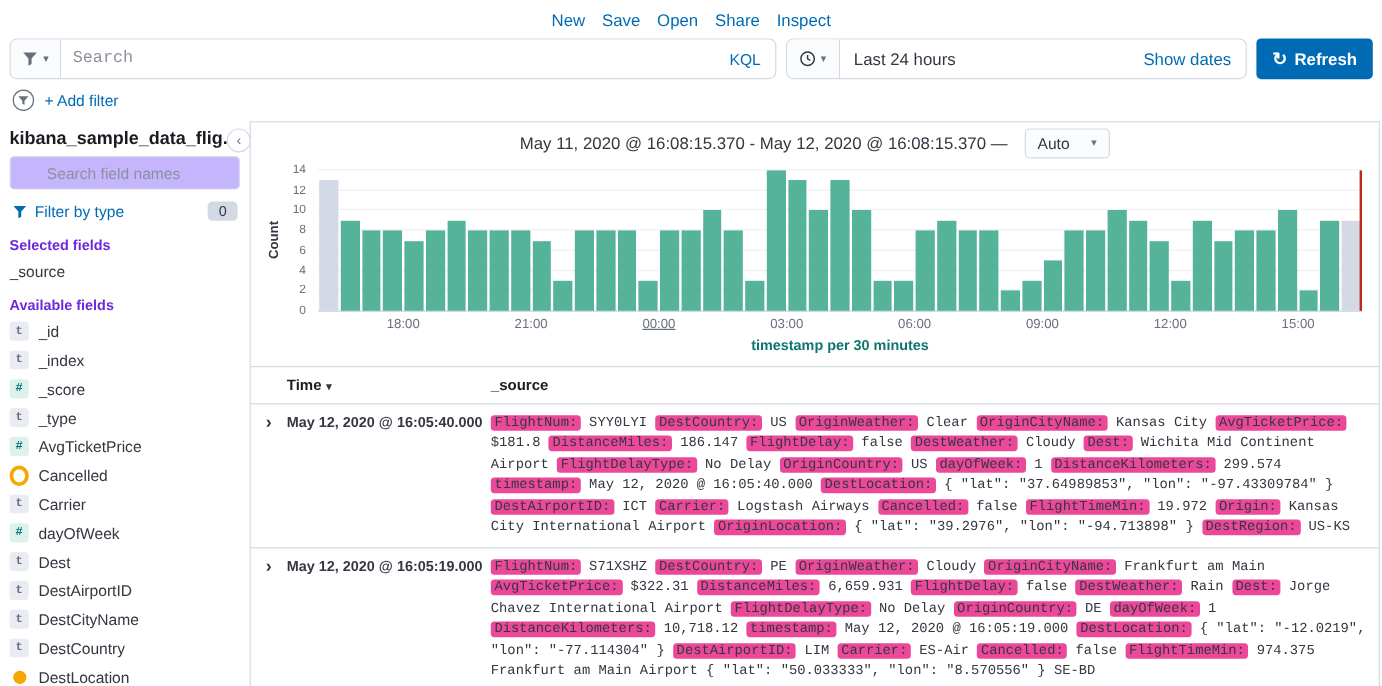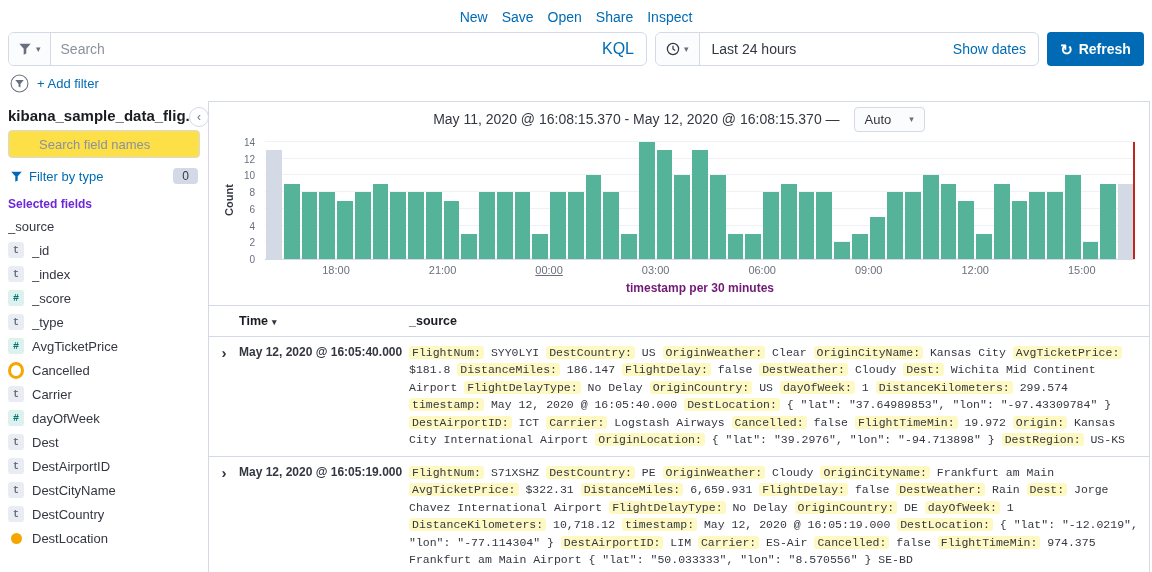--- a/index.html
+++ b/index.html
@@ -7,23 +7,23 @@
     font-family:"Liberation Sans",sans-serif; color:#343741; }
 
   
   .topnav { display:flex; gap:14px; padding:9px 16px 5px; align-items:center;justify-content:center; }
   .nav-link { color:#006BB4; font-size:14px; cursor:pointer; }
 
   
   .query-row { display:flex; gap:8px; padding:2px 8px 6px; align-items:center; }
   .query-group { display:flex; flex:1; height:34px; border:1px solid #D3DAE6; border-radius:6px; align-items:stretch; background:#fff; overflow:hidden; }
   .sq-btn { display:flex; align-items:center; gap:4px; padding:0 9px; background:#fbfcfd; border:none; border-right:1px solid #D3DAE6; cursor:pointer; }
-  .search-input { flex:1; border:none; outline:none; padding:0 10px; font-size:14px; color:#7f1d1d; font-family:Liberation Sans, sans-serif; }
+  .search-input { flex:1; border:none; outline:none; padding:0 10px; font-size:14px; color:#7f1d1d; font-family:Liberation Mono, monospace; }
   .search-input::placeholder { color:#8b919d; }
-  .kql { background:none; border:none; padding:0 12px; font-size:16px; color:#006BB4; cursor:pointer; font-family:"Liberation Sans",sans-serif; }
+  .kql { background:none; border:none; padding:0 12px; font-size:13px; color:#006BB4; cursor:pointer; font-family:"Liberation Sans",sans-serif; }
   .time-group { display:flex; width:384px; height:34px; border:1px solid #D3DAE6; border-radius:6px; align-items:center; background:#fff; }
   .clock-btn { display:flex; align-items:center; gap:4px; padding:0 10px; height:100%; background:#fbfcfd; border:none; border-right:1px solid #D3DAE6; border-radius:6px 0 0 6px; cursor:pointer; }
   .time-range { flex:1; padding-left:12px; font-size:14px; color:#343741; cursor:pointer; }
   .show-dates { color:#006BB4; font-size:14px; padding-right:12px; cursor:pointer; }
   .refresh-btn { display:flex; align-items:center; justify-content:center; gap:6px; width:97px; height:34px;
     background:#006BB4; color:#fff; border:none; border-radius:4px; font-size:14px; font-weight:700; cursor:pointer;
     font-family:"Liberation Sans",sans-serif; }
   .refresh-glyph { font-size:15px; line-height:1; }
   .caret { font-size:9px; color:#69707D; line-height:1; }
 
@@ -34,21 +34,21 @@
 
   
   .content { display:flex; height:472px; }
   .sidebar { width:208px; flex:0 0 208px; position:relative; }
   .index-row { display:flex; align-items:center; gap:6px; padding:6px 8px 4px; position:relative; }
   .index-name { font-size:15px; font-weight:700; color:#1a1c21; cursor:pointer; white-space:nowrap; }
   .collapse-btn { position:absolute; right:-1px; top:6px; width:20px; height:20px; border-radius:50%;
     border:1px solid #D3DAE6; background:#fff; color:#69707D; cursor:pointer; display:flex; align-items:center; justify-content:center;
     font-size:12px; z-index:3; }
   .fsearch { display:flex; align-items:center; gap:6px; margin:2px 8px 6px; height:28px; border:1px solid #D3DAE6;
-    border-radius:4px; padding:0 24px; background:#fde047; }
+    border-radius:4px; padding:0 24px; background:#c4b5fd; }
   .fsearch input { border:none; outline:none; background:none; flex:1; font-size:13px; color:#343741; font-family:"Liberation Sans",sans-serif; }
   .fsearch input::placeholder { color:#8b919d; }
   .ftype { display:flex; align-items:center; gap:6px; margin:0 8px; padding:4px 2px; color:#006BB4; font-size:13px; cursor:pointer; }
   .badge { margin-left:auto; background:#D3DAE6; color:#343741; font-size:12px; border-radius:4px; padding:1px 9px; }
   .sec-h { margin:9px 8px 3px; font-size:12px; font-weight:700; color:#6d28d9; }
   .field-item { display:flex; align-items:center; gap:8px; padding:4px 8px; font-size:13px; color:#343741; cursor:pointer; height:24px; }
   .flabel { white-space:nowrap; overflow:hidden; text-overflow:ellipsis; }
   .fi { width:16px; height:16px; border-radius:3px; display:inline-flex; align-items:center; justify-content:center;
     font:700 10px "Liberation Mono",monospace; flex:0 0 16px; }
   .fi-string { background:#E9EDF3; color:#6A717D; }
@@ -67,36 +67,36 @@
   .chart-area { position:relative; height:118px; display:flex; align-items:flex-end; border-bottom:1px solid #D3DAE6; }
   .bar { flex:1; margin:0 1px; position:relative; z-index:1; }
   .gridline { position:absolute; left:0; right:0; height:1px; background:#EEF1F6; z-index:0; }
   .yaxis { position:absolute; left:-36px; width:30px; top:0; bottom:0; }
   .ytick { position:absolute; right:4px; transform:translateY(50%); font-size:10px; color:#69707D; }
   .count-label { position:absolute; top:52px; left:-58px; width:44px; text-align:center; transform:rotate(-90deg);
     font-size:11px; font-weight:700; color:#343741; }
   .red-line { position:absolute; right:0; top:0; bottom:0; width:2px; z-index:2; }
   .xaxis { position:relative; height:15px; margin-top:3px; }
   .xtick { position:absolute; transform:translateX(-50%); font-size:11px; color:#69707D; top:1px; }
-  .xlabel { text-align:center; font-size:12px; font-weight:700; color:#701a75; margin-top:3px; }
+  .xlabel { text-align:center; font-size:12px; font-weight:700; color:#0f766e; margin-top:3px; }
 
   
   .doc-table { margin-top:10px; border-top:1px solid #D3DAE6; }
   .thead { display:flex; align-items:center; padding:8px 0; border-bottom:1px solid #D3DAE6;
     font-size:12.5px; font-weight:700; color:#1a1c21; }
   .col-expand { width:30px; flex:0 0 30px; text-align:center; }
   .col-time { width:170px; flex:0 0 170px; }
   .col-source { flex:1; padding-right:10px; }
   .sort-caret { font-size:9px; color:#343741; margin-left:4px; }
   .doc-row { display:flex; border-bottom:1px solid #D3DAE6; padding:7px 0; }
   .expand-caret { font-size:15px; font-weight:700; color:#343741; cursor:pointer; line-height:1; }
   .time-cell { font-size:12px; color:#343741; font-weight:700; padding-top:1px; white-space:nowrap; }
   .source-cell { font-family:"Liberation Mono","DejaVu Sans Mono",monospace; font-size:11.5px; line-height:1.52;
     color:#343741; word-break:break-word; }
-  .fchip { background:#fef9c3; border-radius:3px; padding:0 3px; white-space:nowrap; }
+  .fchip { background:#ec4899; border-radius:3px; padding:0 3px; white-space:nowrap; }
 </style>
 </head>
 <body>
 
 <div class="topnav">
     <span class="nav-link">New</span>
     <span class="nav-link">Save</span>
     <span class="nav-link">Open</span>
     <span class="nav-link">Share</span>
     <span class="nav-link">Inspect</span>
@@ -159,20 +159,21 @@
       <svg width="13" height="13" viewBox="0 0 16 16" fill="#006BB4">
           <path d="M1.5 2h13l-5 5.6V13l-3 1.6V7.6z"></path>
         </svg>
       <span>Filter by type</span>
       <span class="badge">0</span>
     </div>
     <div class="sec-h">Selected fields</div>
     <div class="field-item">
       <span class="flabel">_source</span>
     </div>
+    <div class="sec-h">Available fields</div>
     <div>
         <div class="field-item">
           <span class="fi fi-string">t</span>
           <span class="flabel">_id</span>
         </div>
         <div class="field-item">
           <span class="fi fi-string">t</span>
           <span class="flabel">_index</span>
         </div>
         <div class="field-item">

